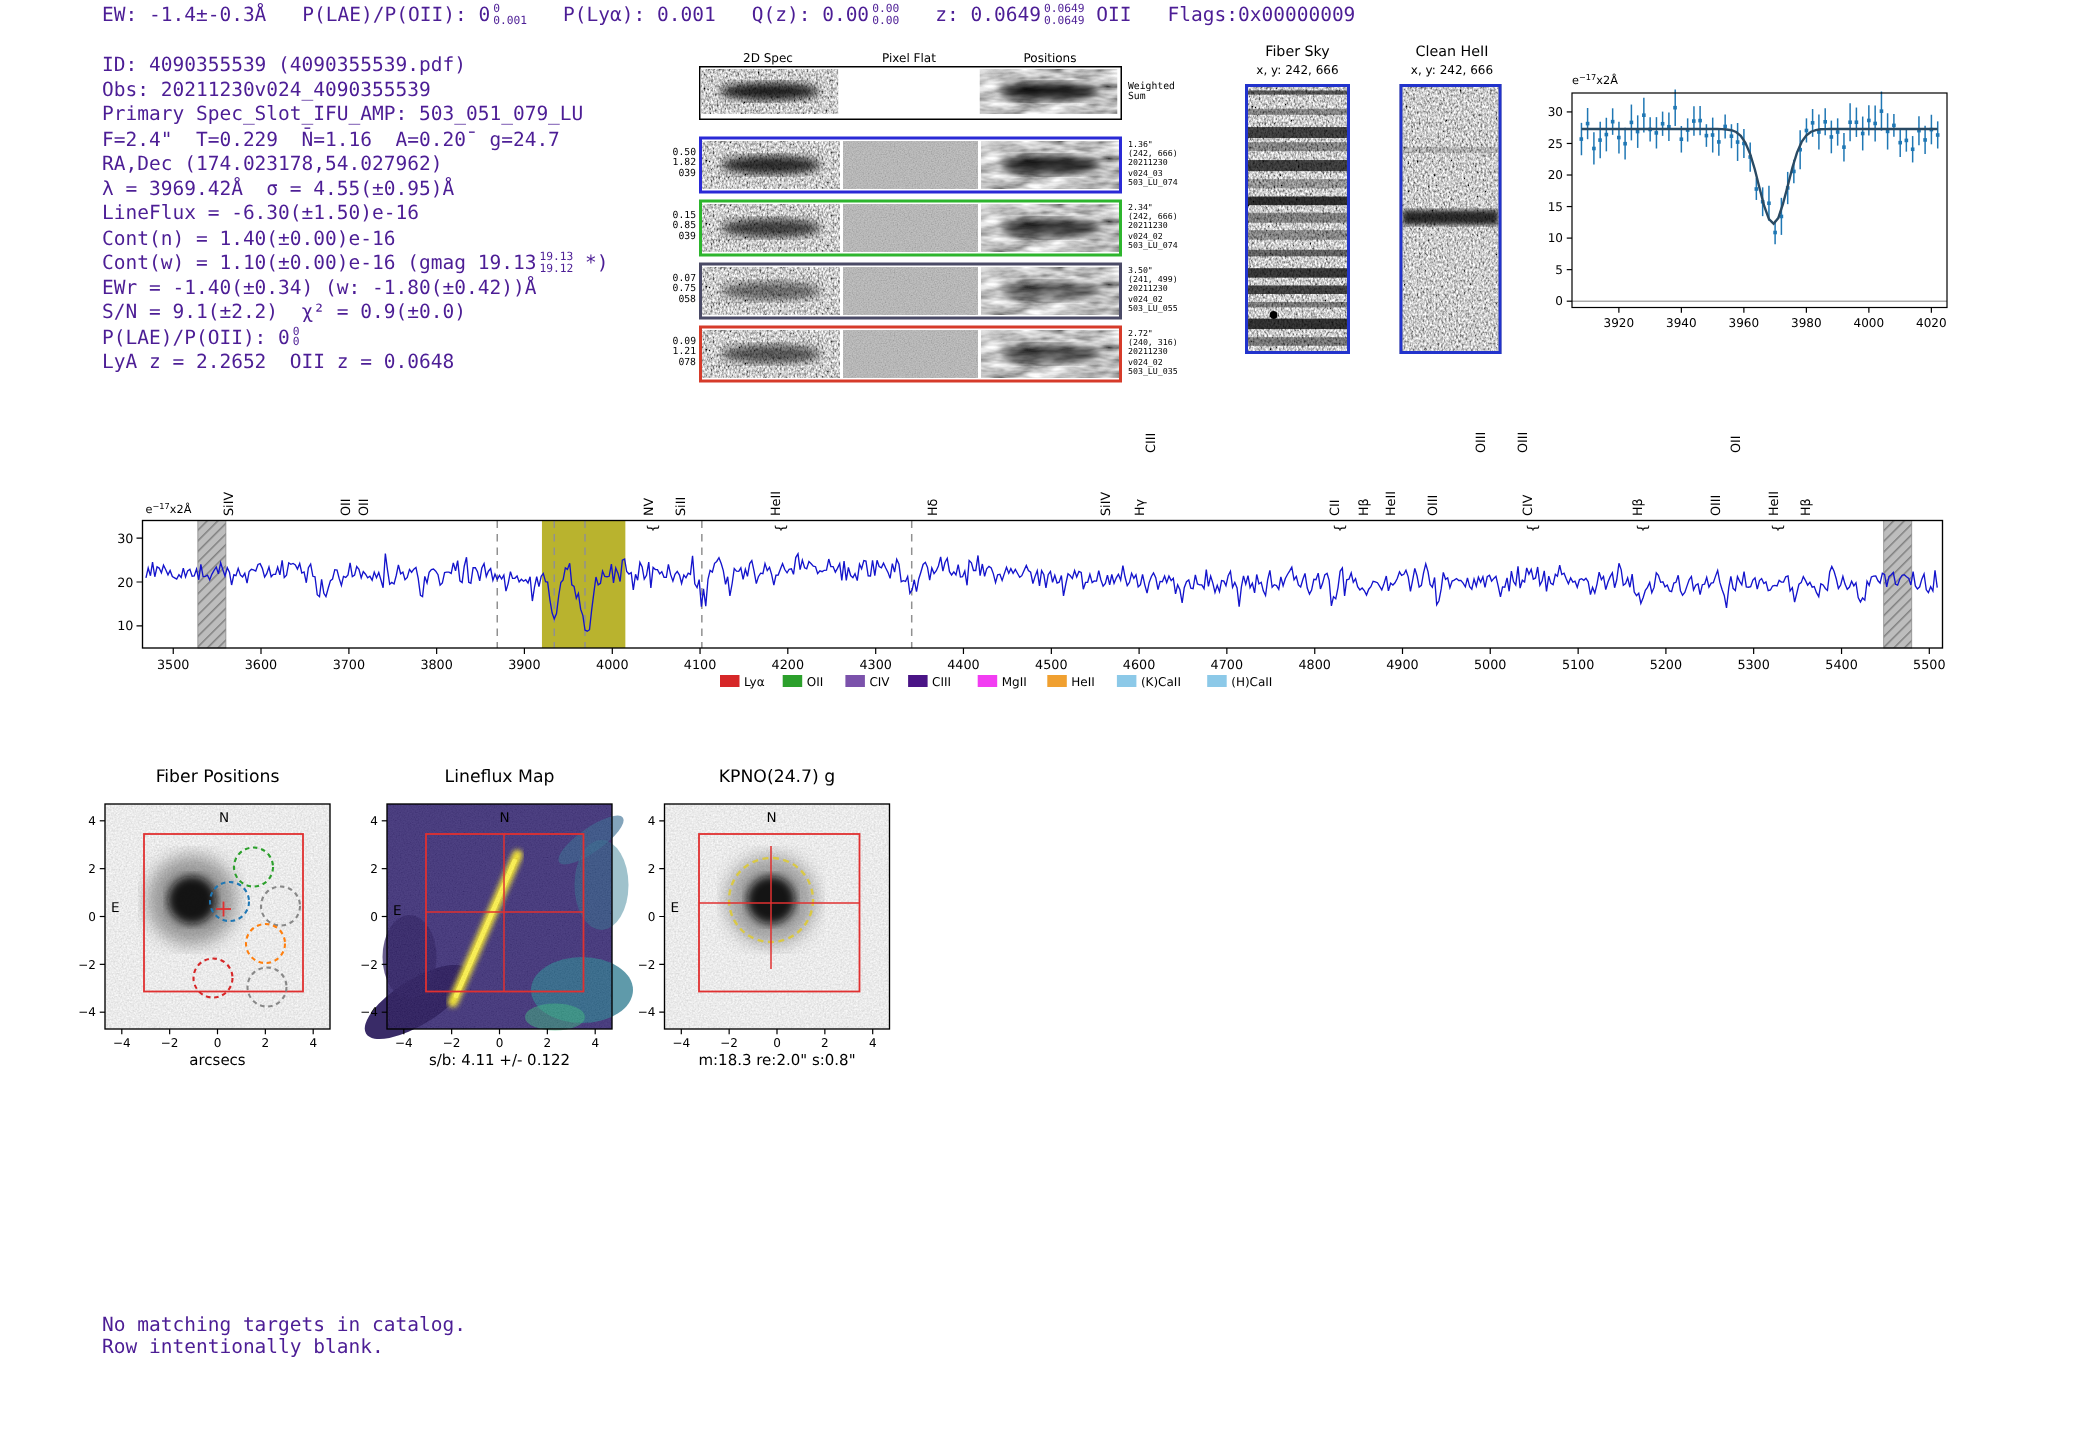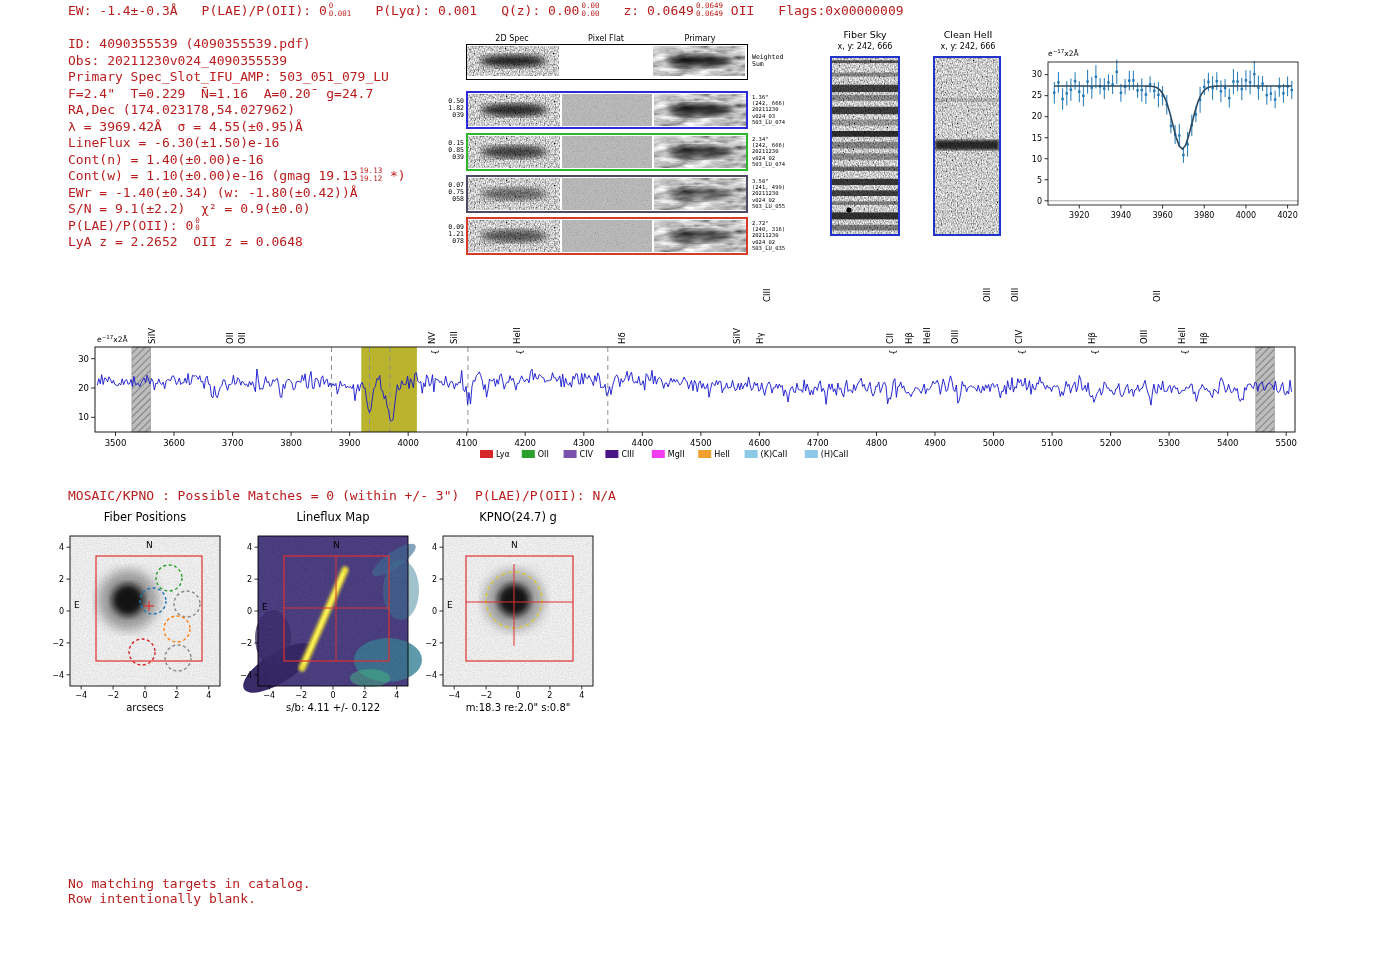--- a/index.html
+++ b/index.html
@@ -1,20 +1,20 @@
 <!DOCTYPE html>
 <html><head>
 <meta charset="utf-8">
 <style>
   *{margin:0;padding:0;box-sizing:border-box}
   html,body{background:#fff}
   body{width:1400px;height:953px;position:relative;font-family:"DejaVu Sans",sans-serif;color:#000}
   .page{position:absolute;left:0;top:0;width:1400px;height:953px;background:#fff;overflow:hidden}
   .abs{position:absolute}
-  .mono{font-family:"DejaVu Sans Mono",monospace;font-size:13px;color:#b91c1c;white-space:pre}
+  .mono{font-family:"DejaVu Sans Mono",monospace;font-size:13px;color:#4c1d95;white-space:pre}
   .hseg{display:inline-flex;align-items:flex-start;margin-right:24px;white-space:pre}
   .stack{display:inline-flex;flex-direction:column;font-size:7.5px;line-height:7.5px;margin-left:2px;transform:translateY(-1px);font-family:"DejaVu Sans Mono",monospace}
   .iline{height:16.5px;display:flex;align-items:flex-start;white-space:pre}
   .s2title{position:absolute;top:4px;width:70px;text-align:center;font-size:8px}
   .s2row{position:absolute;left:21px;width:282px;background:#fff}
   .s2cell{position:absolute;top:1px;overflow:hidden}
   .s2left{position:absolute;left:0;width:19px;text-align:right;font-size:6.5px;line-height:7px;font-family:"DejaVu Sans Mono",monospace}
   .s2right{position:absolute;left:307px;width:58px;font-size:5.5px;line-height:6.2px;font-family:"DejaVu Sans Mono",monospace}
   .s2right.wsum{font-size:6.5px;line-height:7px}
   .ptitle{position:absolute;text-align:center;font-size:9.5px}
@@ -88,21 +88,21 @@
     </defs>
   </svg>
 
   <div class="abs mono" id="header-left" style="left:68px;top:3px;"><span class="hseg"><span>EW: -1.4±-0.3Å</span></span><span class="hseg"><span>P(LAE)/P(OII): 0</span><span class="stack"><span>0</span><span>0.001</span></span></span><span class="hseg"><span>P(Lyα): 0.001</span></span><span class="hseg"><span>Q(z): 0.00</span><span class="stack"><span>0.00</span><span>0.00</span></span></span><span class="hseg"><span>z: 0.0649</span><span class="stack"><span>0.0649</span><span>0.0649</span></span><span> OII</span></span><span class="hseg"><span>Flags:0x00000009</span></span></div>
 
   <div class="abs mono" id="info-block" style="left:68px;top:36px;"><div class="iline"><span>ID: 4090355539 (4090355539.pdf)</span></div><div class="iline"><span>Obs: 20211230v024_4090355539</span></div><div class="iline"><span>Primary Spec_Slot_IFU_AMP: 503_051_079_LU</span></div><div class="iline"><span>F=2.4"  T=0.229  N̄=1.16  A=0.20̄  g=24.7</span></div><div class="iline"><span>RA,Dec (174.023178,54.027962)</span></div><div class="iline"><span>λ = 3969.42Å  σ = 4.55(±0.95)Å</span></div><div class="iline"><span>LineFlux = -6.30(±1.50)e-16</span></div><div class="iline"><span>Cont(n) = 1.40(±0.00)e-16</span></div><div class="iline"><span>Cont(w) = 1.10(±0.00)e-16 (gmag 19.13</span><span class="stack"><span>19.13</span><span>19.12</span></span><span> *)</span></div><div class="iline"><span>EWr = -1.40(±0.34) (w: -1.80(±0.42))Å</span></div><div class="iline"><span>S/N = 9.1(±2.2)  χ² = 0.9(±0.0)</span></div><div class="iline"><span>P(LAE)/P(OII): 0</span><span class="stack"><span>0</span><span>0</span></span></div><div class="iline"><span>LyA z = 2.2652  OII z = 0.0648</span></div></div>
 
   <div class="abs" id="spec2d" style="left:445px;top:30px;width:370px;height:240px;">
     <div class="s2title" style="left:32px">2D Spec</div>
     <div class="s2title" style="left:126px">Pixel Flat</div>
-    <div class="s2title" style="left:220px">Primary</div>
+    <div class="s2title" style="left:220px">Positions</div>
   <div class="s2row" style="top: 14px; height: 36px; border: 1.5px solid rgb(0, 0, 0);">
         <div class="s2cell" style="left: 0px; width: 92px; height: 30px;"><svg width="92" height="30">
             <rect width="92" height="30" filter="url(#fCoarse)"></rect>
             <ellipse cx="46" cy="15" rx="33.12" ry="6" fill="#000" opacity="0.85" filter="url(#fB3)"></ellipse>
           </svg></div>
         <div class="s2cell" style="left: 94px; width: 90px; height: 30px;"><svg width="90" height="30">
             <rect width="90" height="30" fill="#ffffff"></rect>
           </svg></div>
         <div class="s2cell" style="left: 186px; width: 92px; height: 30px;"><svg width="92" height="30">
             <rect width="92" height="30" filter="url(#fSmooth)"></rect>
@@ -500,21 +500,20 @@
       <rect x="591.8" y="188" width="13" height="8" fill="#f23df2"></rect>
       <text x="607.8" y="195" font-size="8">MgII</text>
       <rect x="638.1999999999999" y="188" width="13" height="8" fill="#f0a030"></rect>
       <text x="654.1999999999999" y="195" font-size="8">HeII</text>
       <rect x="684.5999999999999" y="188" width="13" height="8" fill="#8cc9e8"></rect>
       <text x="700.5999999999999" y="195" font-size="8">(K)CaII</text>
       <rect x="744.8" y="188" width="13" height="8" fill="#8cc9e8"></rect>
       <text x="760.8" y="195" font-size="8">(H)CaII</text>
     </svg>
 
-  <div class="abs mono" style="left:68px;top:488px">MOSAIC/KPNO : Possible Matches = 0 (within +/- 3")  P(LAE)/P(OII): N/A</div>
 
   <div class="abs ctitle" style="left:70px;top:510px">Fiber Positions</div>
   <div class="abs ctitle" style="left:258px;top:510px">Lineflux Map</div>
   <div class="abs ctitle" style="left:443px;top:510px">KPNO(24.7) g</div>
 
   <svg class="abs" id="cut-fiber" style="left:30px;top:528px" width="210" height="186">
     <rect x="40" y="8" width="150" height="150" fill="#ddd" filter="url(#fPhoto)"></rect>
     <circle cx="98" cy="72" r="30" fill="#444" opacity="0.5" filter="url(#fB6)"></circle>
     <circle cx="98" cy="72" r="16" fill="#0b0b0b" opacity="0.95" filter="url(#fB3)"></circle>
     <rect x="40" y="8" width="150" height="150" fill="none" stroke="#000" stroke-width="0.9"></rect>

